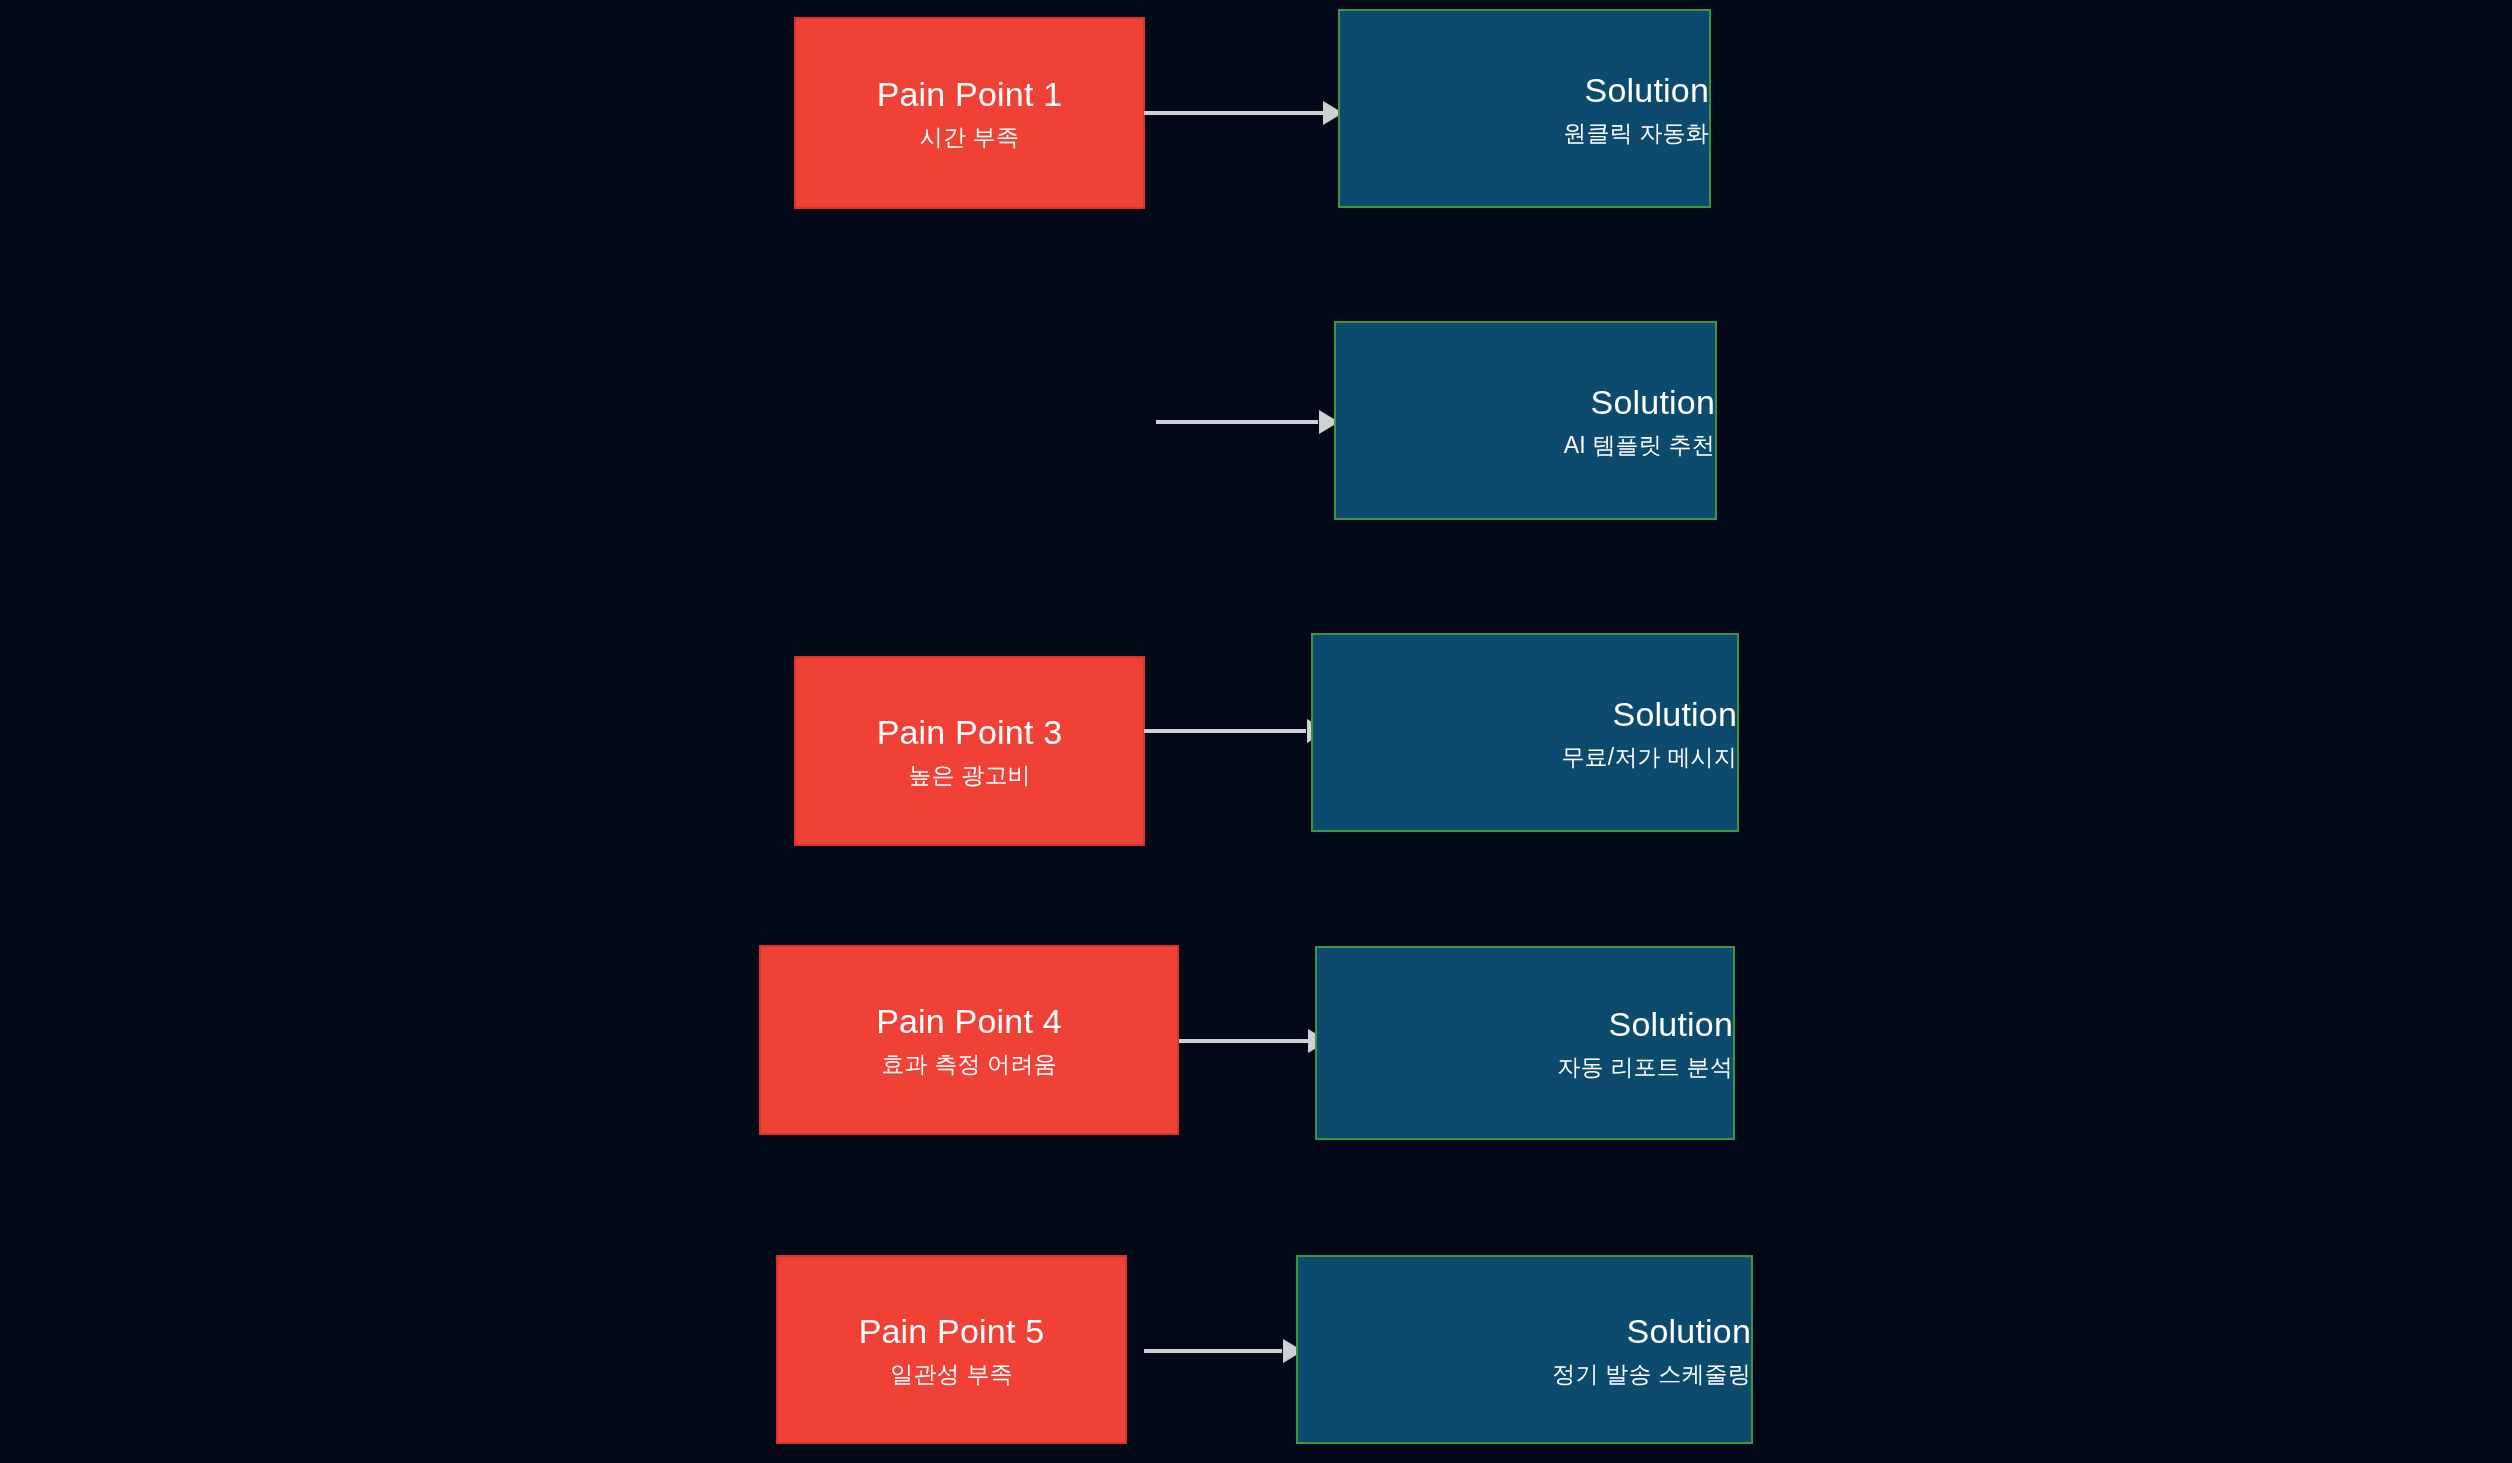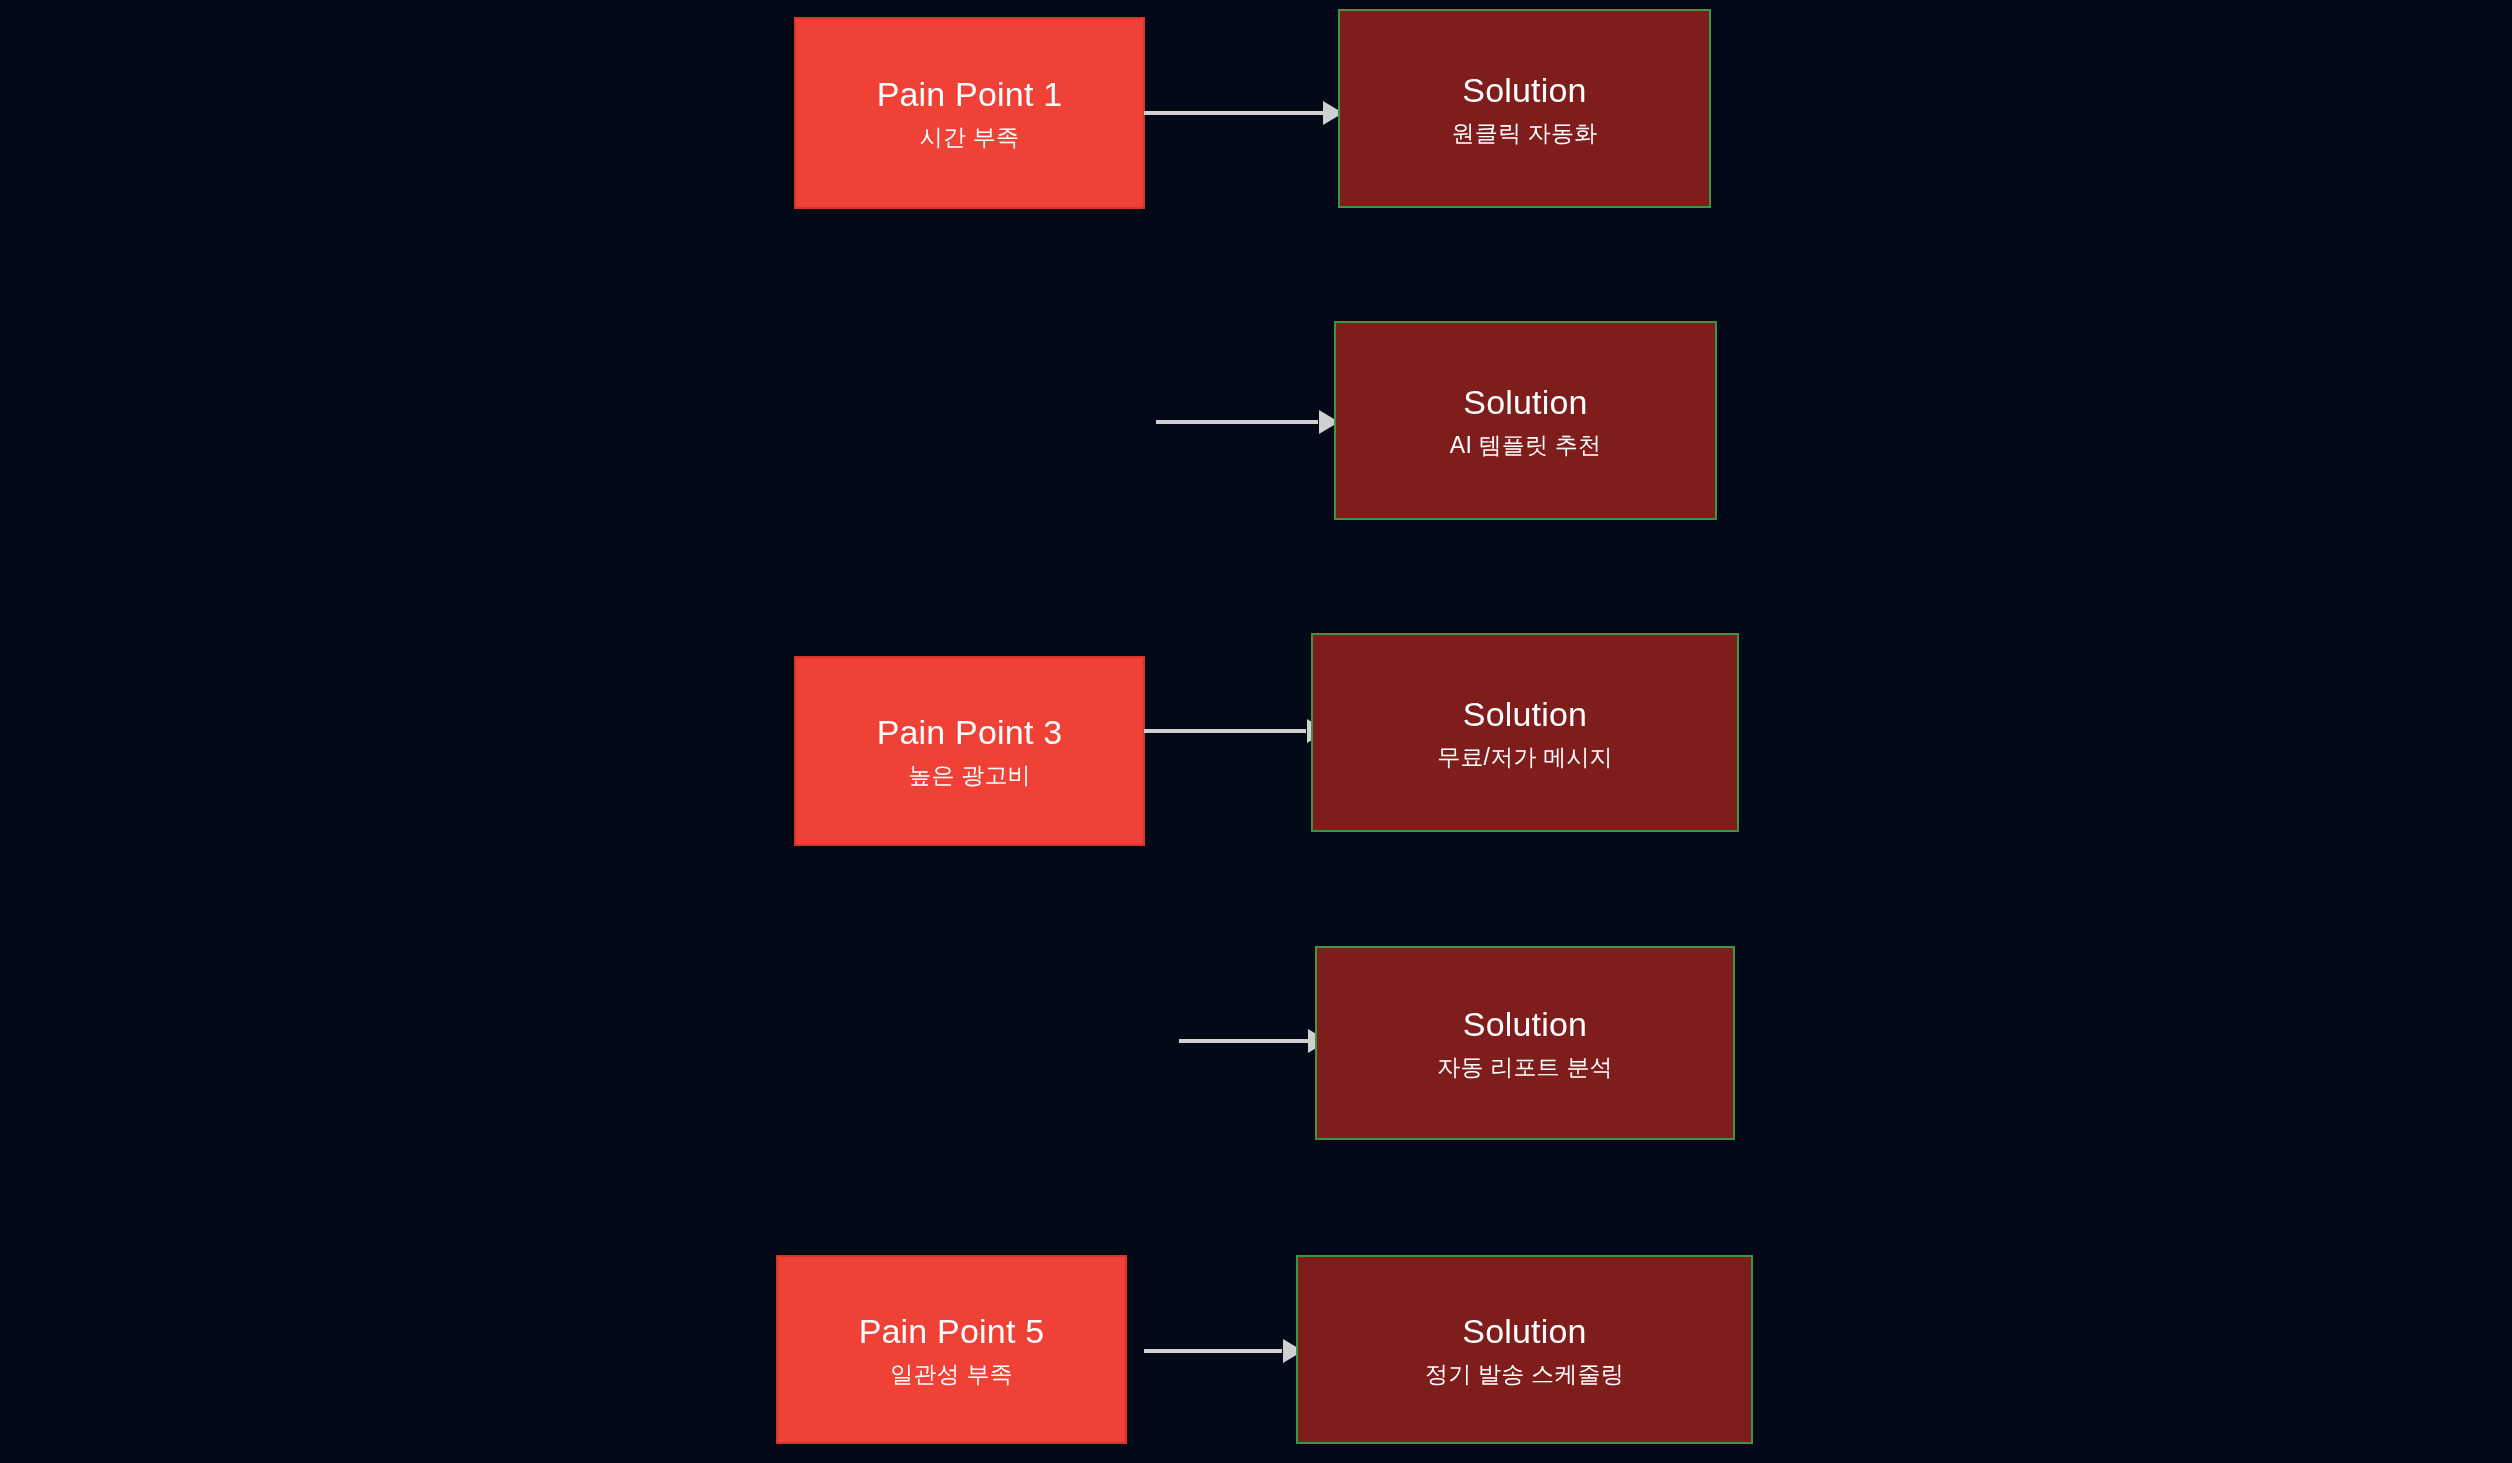--- a/index.html
+++ b/index.html
@@ -40,22 +40,23 @@
     font-size: 23px;
     font-weight: 400;
     white-space: nowrap;
     margin-top: 6.5px;
   }
   .pain {
     background: #EF4136;
     border: 2.8px solid #d6332a;
   }
   .solution {
-    background: #7f1d1d;
+    background: #0c4a6e;
     border: 2.8px solid #3f9443;
+    align-items: flex-end;
   }
   .edge {
     position: absolute;
     height: 3.7px;
     background: #cfd0d2;
   }
   .arrowhead {
     position: absolute;
     width: 0;
     height: 0;
@@ -91,20 +92,24 @@
     <span class="line1">Pain Point 3</span>
     <span class="line2">높은 광고비</span>
   </div>
   <div class="edge" style="left:1144px; top:729px; width:162px;"></div>
   <div class="arrowhead" style="left:1307px; top:719px;"></div>
   <div class="node solution" style="left:1311px; top:633px; width:428px; height:199px;">
     <span class="line1">Solution</span>
     <span class="line2">무료/저가 메시지</span>
   </div>
 
+  <div class="node pain" style="left:759px; top:945px; width:420px; height:190px;">
+    <span class="line1">Pain Point 4</span>
+    <span class="line2">효과 측정 어려움</span>
+  </div>
   <div class="edge" style="left:1179px; top:1039px; width:129px;"></div>
   <div class="arrowhead" style="left:1308px; top:1029px;"></div>
   <div class="node solution" style="left:1315px; top:946px; width:420px; height:194px;">
     <span class="line1">Solution</span>
     <span class="line2">자동 리포트 분석</span>
   </div>
 
   <div class="node pain" style="left:776px; top:1255px; width:351px; height:189px;">
     <span class="line1">Pain Point 5</span>
     <span class="line2">일관성 부족</span>

